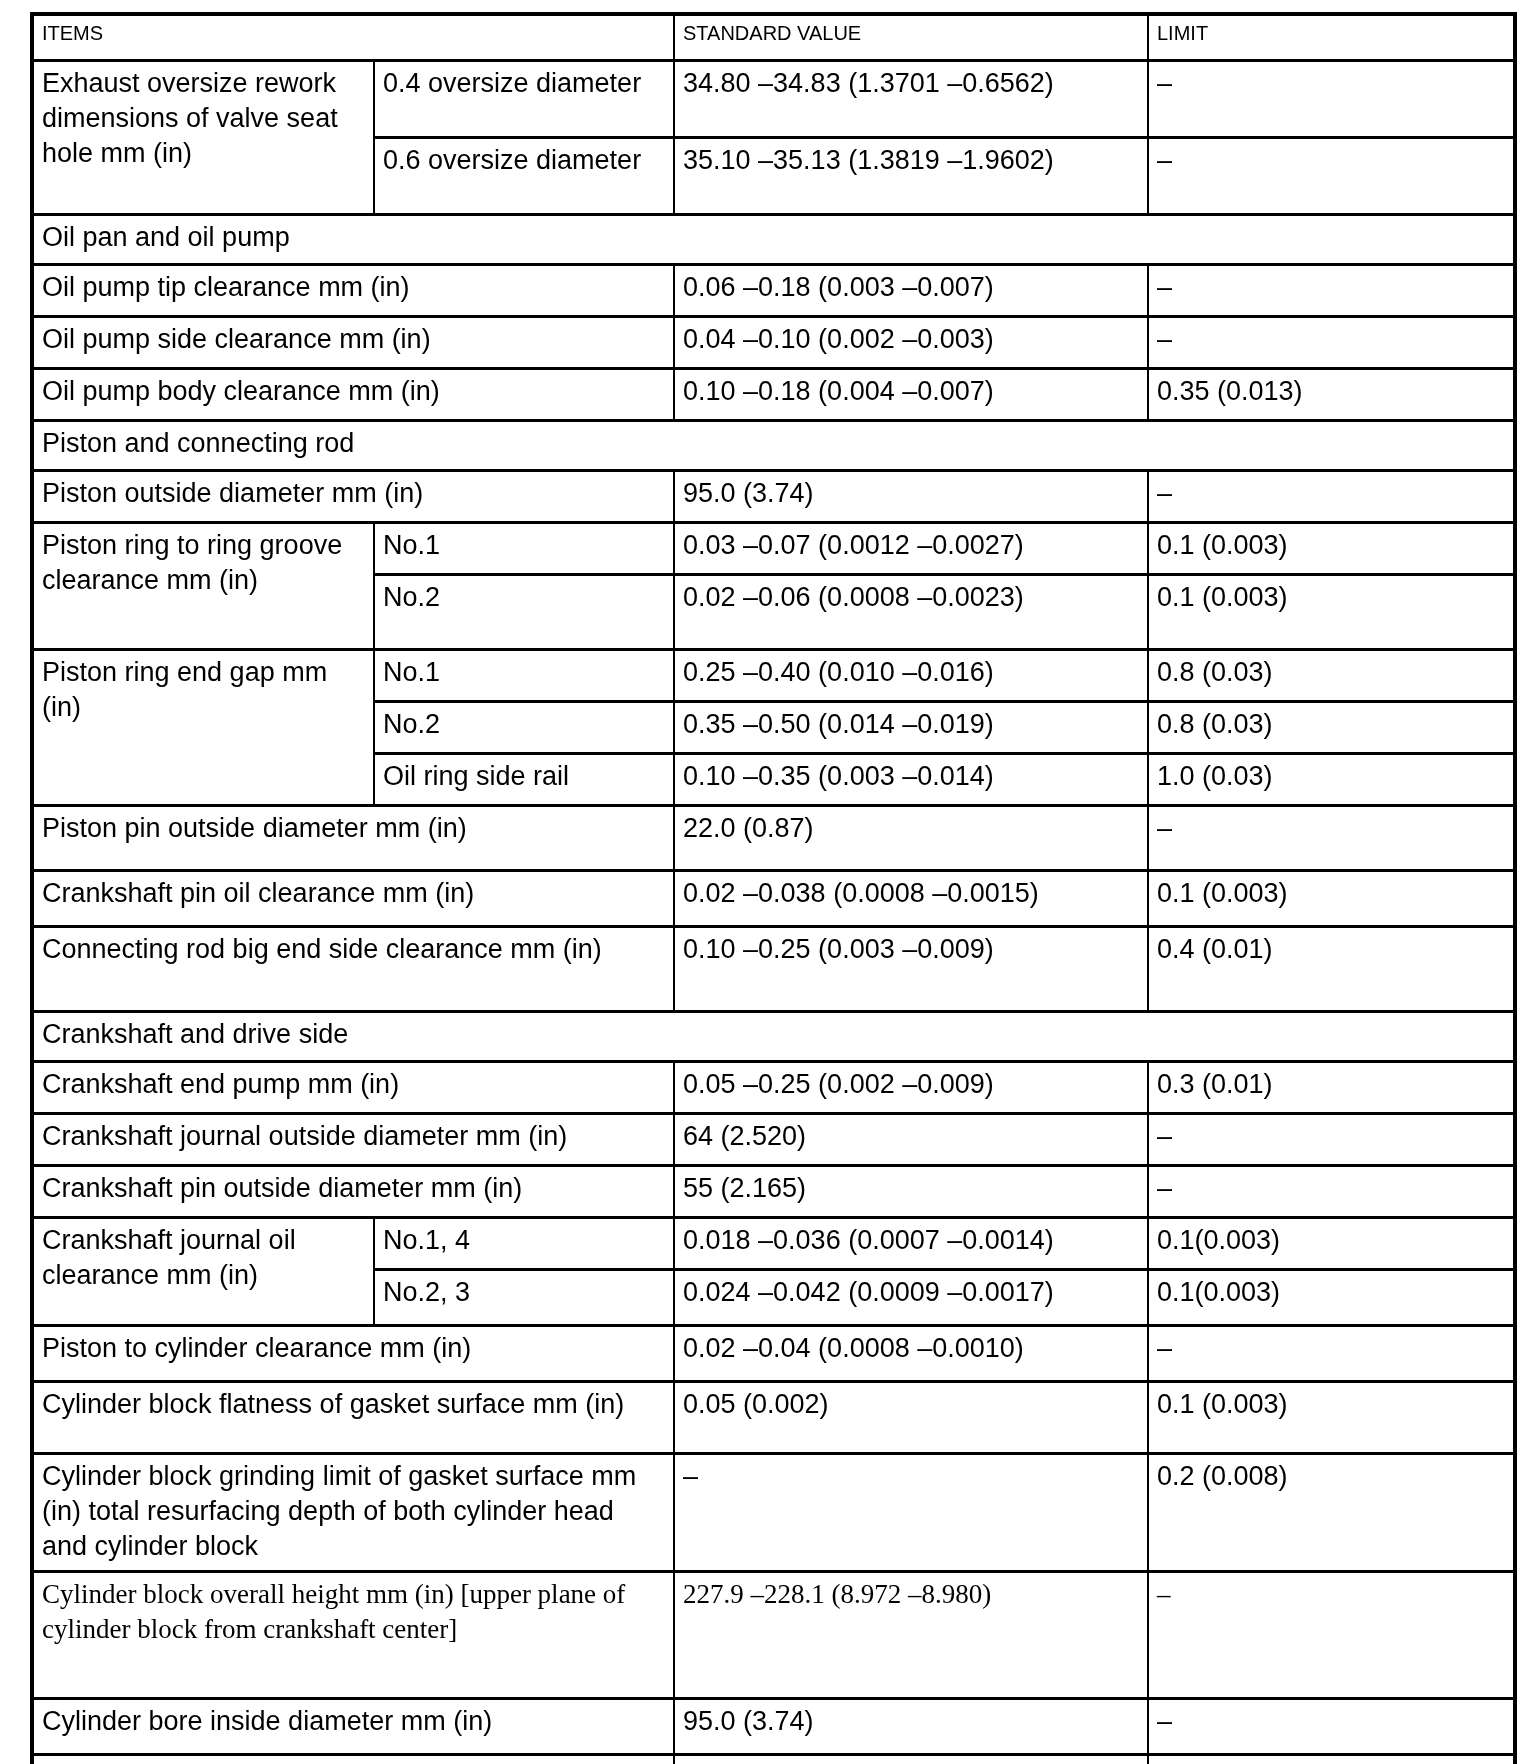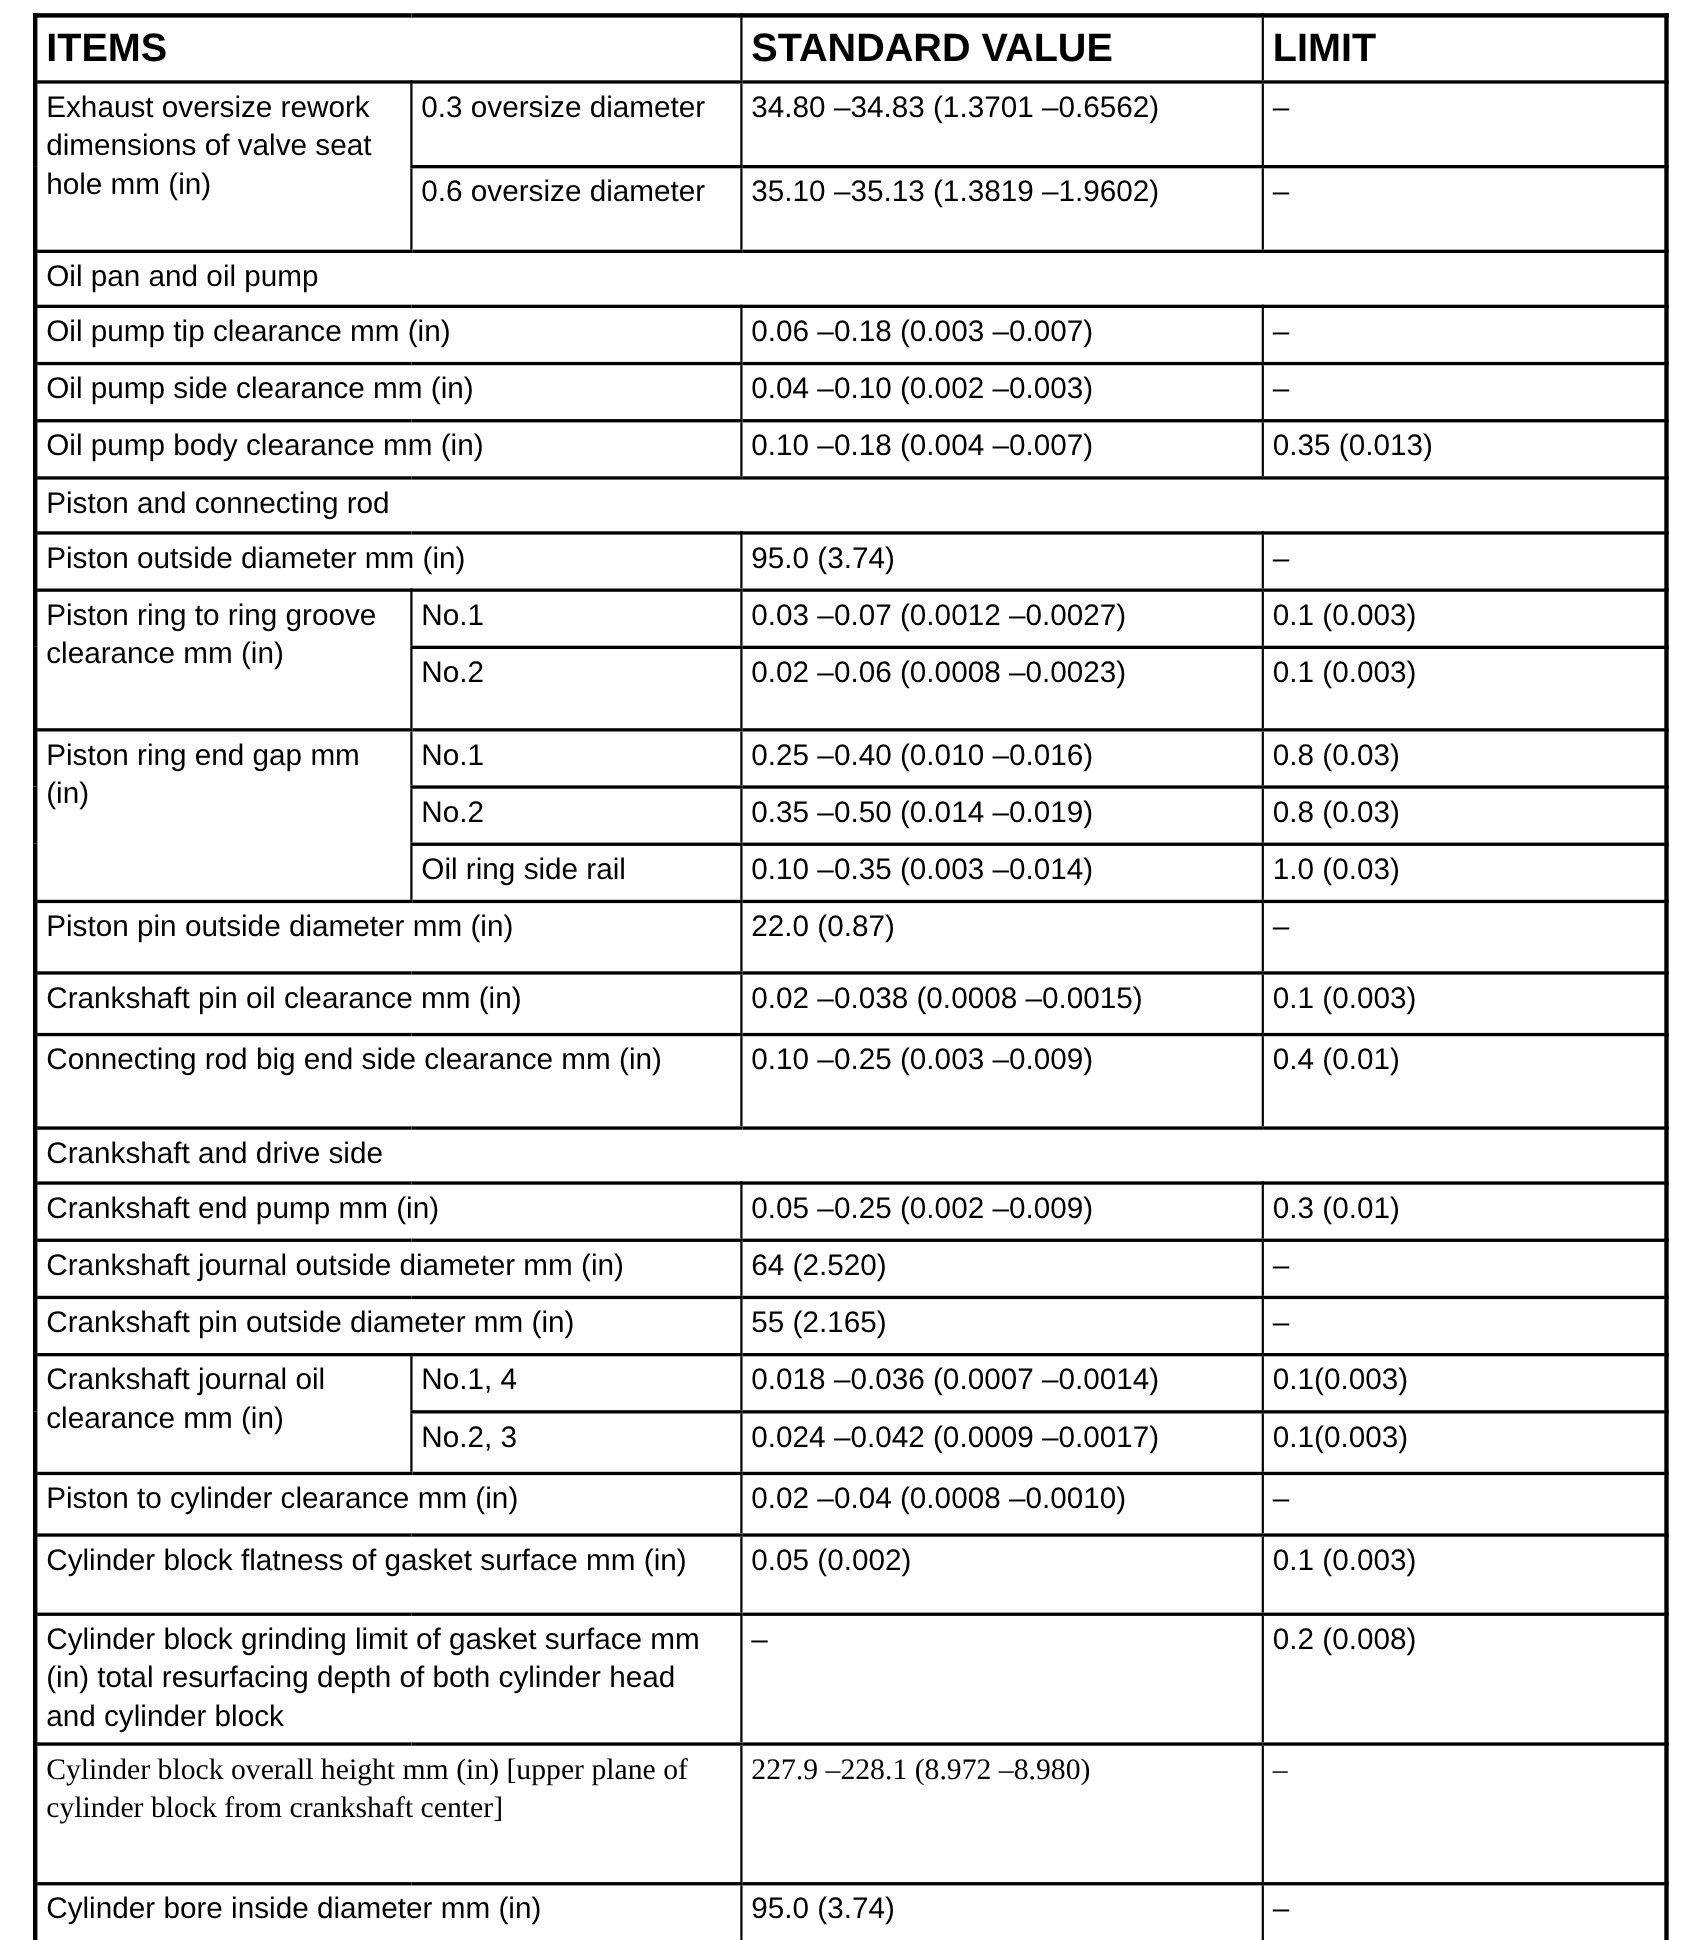--- a/index.html
+++ b/index.html
@@ -29,22 +29,22 @@
     vertical-align: top;
     text-align: left;
     padding: 4px 8px 6px 8px;
     font-size: 27px;
     line-height: 1.3;
     font-weight: 400;
     overflow: hidden;
     word-wrap: break-word;
   }
   table.spec th {
-    font-weight: 700;
-    font-size: 36px;
+    font-weight: 400;
+    font-size: 20px;
   }
   td.section {
     font-weight: 700;
     font-size: 28px;
     margin-top: 48px;
   }
   col.c-item  { width: 342px; }
   col.c-sub   { width: 300px; }
   col.c-std   { width: 474px; }
   col.c-lim   { width: 367px; }
@@ -75,21 +75,21 @@
 
     <tbody>
         <tr class="h46">
       <th colspan="2">ITEMS</th>
       <th>STANDARD VALUE</th>
       <th>LIMIT</th>
     </tr>
 
     <tr class="h77">
       <td rowspan="2">Exhaust oversize rework dimensions of valve seat hole mm (in)</td>
-      <td>0.3 oversize diameter</td>
+      <td>0.4 oversize diameter</td>
       <td>34.80 –34.83 (1.3701 –0.6562)</td>
       <td>–</td>
     </tr>
     <tr class="h77">
       <td>0.6 oversize diameter</td>
       <td>35.10 –35.13 (1.3819 –1.9602)</td>
       <td>–</td>
     </tr>
 
     <tr class="h50">

